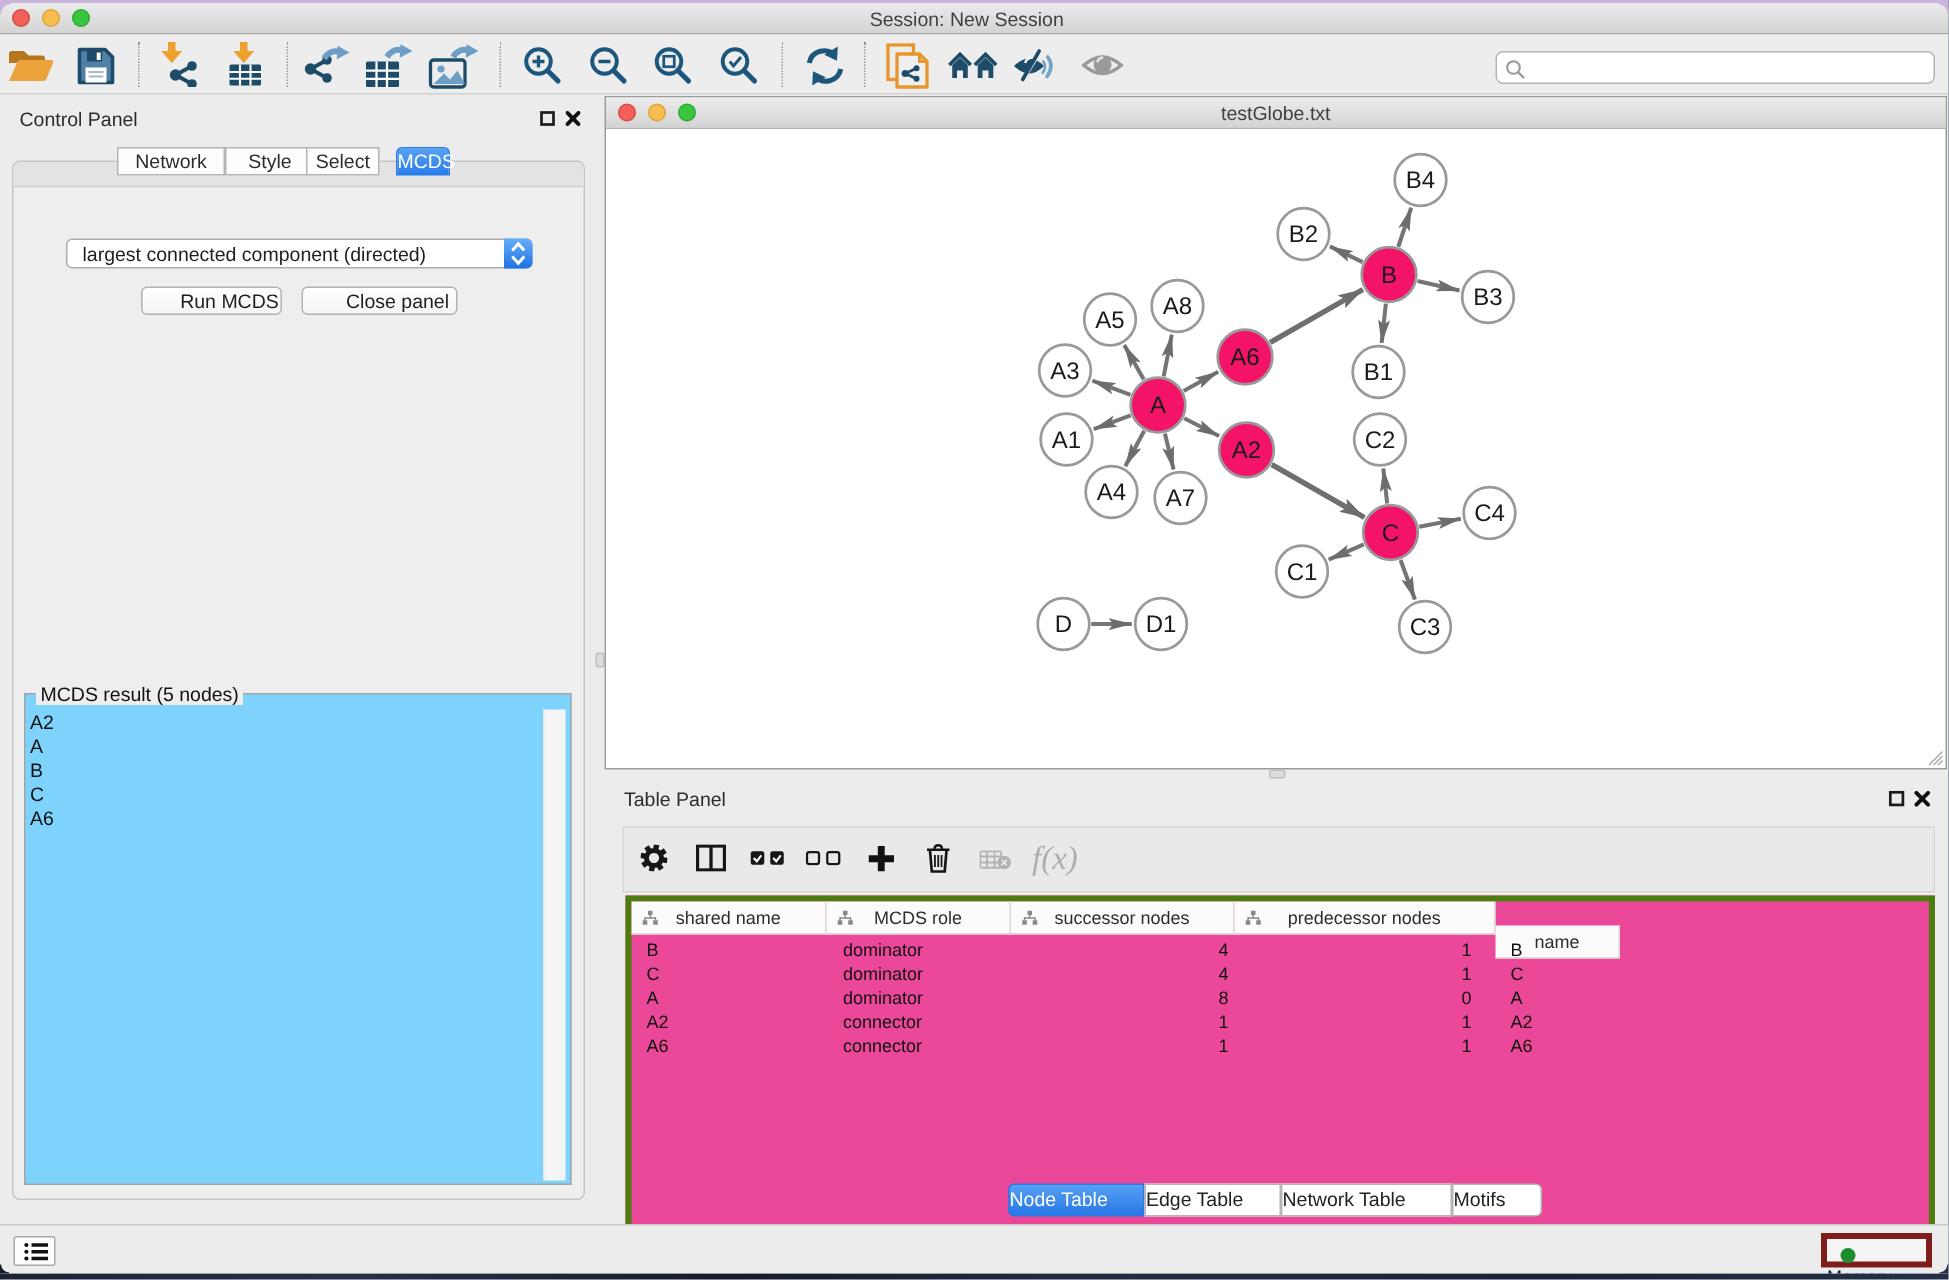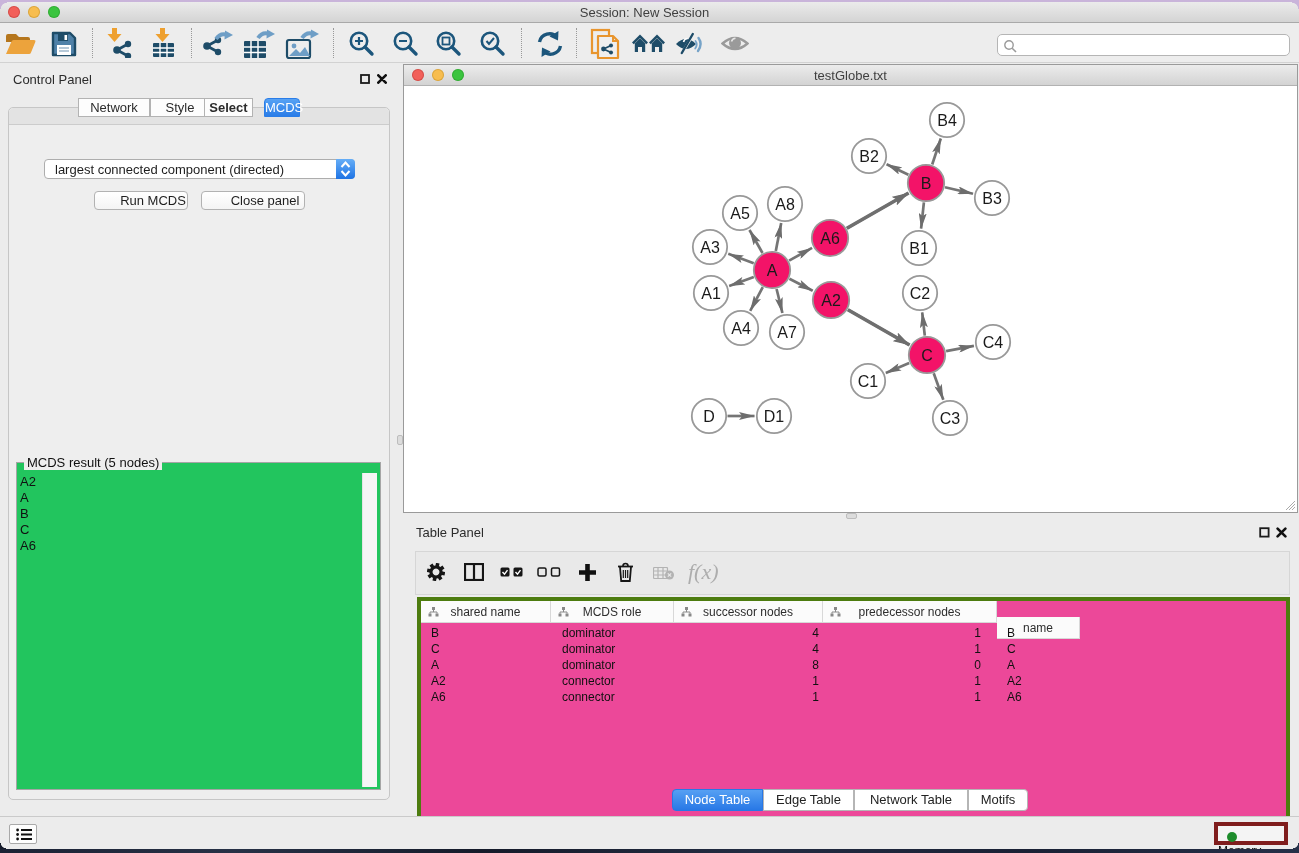--- a/index.html
+++ b/index.html
@@ -22,34 +22,34 @@
 .panelbox { position:absolute; left:8px; top:105px; width:382px; height:693px; border:1px solid #c6c6c6; border-radius:5px; background:#eeeeee; }
 .tabstrip { position:absolute; left:0; top:0; width:100%; height:17px; background:#e3e3e3; border-bottom:1px solid #cccccc; border-radius:5px 5px 0 0;}
 .tabs { position:absolute; top:96px; left:78px; height:20px; }
 .tab { position:absolute; top:0; height:19px; background:#fdfdfd; border:1px solid #b3b3b3; font-size:13px; color:#2b2b2b; text-align:center; line-height:18px; }
 .tab.sel { background:linear-gradient(#57a2f4,#2a7de8); color:#fff; border-color:#2a7de8; border-radius:4px 4px 0 0; }
 .opt-label { position:absolute; left:0; top:135px; width:398px; text-align:center; font-size:13px; color:#1e1e1e; }
 .combo { position:absolute; left:44px; top:157px; width:311px; height:20px; background:#fff; border:1px solid #adadad; border-radius:4px; }
 .combo .txt { position:absolute; left:10px; top:2px; font-size:13px; color:#1e1e1e; }
 .combo .cap { position:absolute; right:-1px; top:-1px; width:19px; height:20px; background:linear-gradient(#66aef7,#1e73e4); border-radius:0 4px 4px 0; }
 .btn { position:absolute; top:189px; height:19px; background:linear-gradient(#ffffff,#f4f4f4); border:1px solid #b2b2b2; border-radius:4px; font-size:13px; color:#1e1e1e; text-align:center; line-height:17px;padding-left:24px; }
-.fieldset { position:absolute; left:16px; top:460px; width:365px; height:328px; border:1px solid #a5a5a5; background:#22c55e; }
+.fieldset { position:absolute; left:16px; top:460px; width:365px; height:328px; border:1px solid #a5a5a5; background:#7dd3fc; }
 .legend { position:absolute; left:7px; top:-8px; background:#eeeeee; padding:0 3px; font-size:13px; color:#111; }
 .mlist { position:absolute; left:3px; top:11px; font-size:13px; color:#111; line-height:16px; }
 .sbtrack { position:absolute; right:3px; top:10px; width:15px; height:314px; background:#f5f5f5; border-left:1px solid #e4e4e4; }
 
 .netwin { position:absolute; left:403px; top:62px; width:895px; height:449px; background:#fff; border:1px solid #9a9a9a; }
 .nw-titlebar { position:absolute; top:0; left:0; width:100%; height:21px; background:linear-gradient(#ececec,#d3d3d3); border-bottom:1px solid #b2b2b2; }
 
 .tp-title { position:absolute; left:416px; top:523px; font-size:13px; color:#2c2c2c; }
 .tp-toolbar { position:absolute; left:415px; top:549px; width:875px; height:44px; background:#e9e9e9; border:1px solid #d6d6d6; }
 .table { position:absolute; left:417px; top:595px; width:873px; height:242px; background:#ec4899; border:4px solid #4d7c0f; }
 .thead { position:absolute; left:0; top:0; height:22px; background:#fbfbfb; border-bottom:1px solid #d8d8d8; border-right:1px solid #d8d8d8; font-size:12px; color:#2d2d2d; }
 .trow { position:absolute; font-size:12px; color:#111; }
-.btab { position:absolute; top:787px; height:22px; background:#fff; border:1px solid #b5b5b5; font-size:13px; color:#222; text-align:center; line-height:20px; }
+.btab { position:absolute; top:787px; height:22px; background:#fff; border:1px solid #b5b5b5; font-size:13px; color:#222; line-height:20px; }
 .btab.sel { background:linear-gradient(#56a0f3,#2878e6); color:#fff; border-color:#2878e6; }
 
 .statusbar { position:absolute; left:0; top:814px; width:1299px; height:33px; background:#ececec; border-top:1px solid #cacaca; }
 .listbtn { position:absolute; left:9px; top:7px; width:28px; height:20px; background:#fdfdfd; border:1px solid #a9a9a9; border-radius:2px; }
 .membtn { position:absolute; left:1214px; top:5px; width:74px; height:23px; background:#f4f4f4; border:4px solid #7f1d1d; font-size:12px; color:#111; }
 .knob { position:absolute; background:#dcdcdc; border:1px solid #bdbdbd; border-radius:2px; }
 </style></head>
 <body>
 <div class="app">
   <div class="titlebar">
@@ -186,21 +186,21 @@
     <svg style="position:absolute;left:377px;top:10px" width="10" height="10" viewBox="0 0 10 10">
         <path d="M1.3,1.3 L8.7,8.7 M8.7,1.3 L1.3,8.7" stroke="#111" stroke-width="2.6" stroke-linecap="round"></path>
       </svg>
   </div>
   <div class="panelbox">
       <div class="tabstrip"></div>
     </div>
   <div class="tabs">
     <div class="tab" style="left:0; width:72px;">Network</div>
     <div class="tab" style="left:72px; width:60px;">Style</div>
-    <div class="tab" style="left:126px; width:49px;font-weight:bold;">Select</div>
+    <div class="tab" style="left:126px; width:49px;">Select</div>
     <div class="tab sel" style="left:186px; width:36px;">MCDS</div>
   </div>
   <div class="combo">
       <div class="txt">largest connected component (directed)</div>
       <div class="cap"><svg width="19" height="20" viewBox="0 0 19 20">
           <path d="M5.5,8 L9.5,3.5 L13.5,8 M5.5,12 L9.5,16.5 L13.5,12" stroke="#fff" stroke-width="2" fill="none"></path>
         </svg></div>
     </div>
   <div class="btn" style="left:94px; width:94px;">Run MCDS</div>
   <div class="btn" style="left:201px; width:104px;">Close panel</div>

